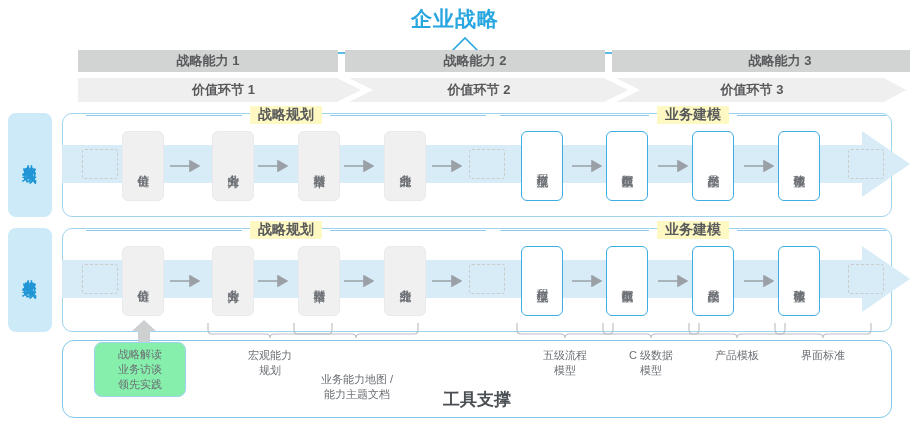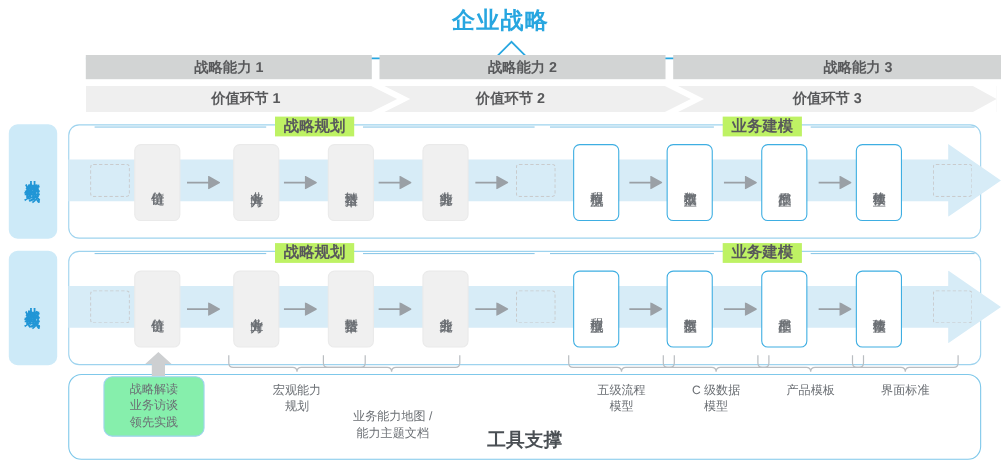--- a/index.html
+++ b/index.html
@@ -36,21 +36,21 @@
   .cap3 { left:612px; width:336px; }
 
   
   .chev-band { position:absolute; left:78px; top:78px; width:828px; height:24px; }
   .chev-label {
     position:absolute; top:78px; height:24px;
     display:flex; align-items:center; justify-content:center;
     font-size:13px; font-weight:bold; color:#58595b;
   }
   .vl1 { left:78px;  width:260px;padding-left:31px; }
-  .vl2 { left:334px; width:260px; }
+  .vl2 { left:349px; width:260px; }
   .vl3 { left:612px; width:280px; }
 
   
   .domain-tab {
     position:absolute; left:8px; width:44px;
     background:#cdeaf8; border-radius:8px;
     display:flex; align-items:center; justify-content:center;
   }
   .domain-tab .vtext {
     writing-mode: vertical-rl;
@@ -95,21 +95,21 @@
   .mini-arrow { position:absolute; width:30px; height:12px; z-index:2; }
 
   
   .sec-head {
     position:absolute; height:18px; z-index:5;
     display:flex; align-items:center; gap:8px;
   }
   .sec-head .rule { flex:1 1 auto; height:1px; background:#8fc9e8; }
   .sec-head .txt {
     font-size:14px; font-weight:bold; color:#58595b; white-space:nowrap;
-    background:#bef264; padding:0 8px;
+    background:#fef9c3; padding:0 8px;
   }
 
   
   .bracket { position:absolute; z-index:4; }
   .blabel {
     position:absolute; text-align:center; font-size:11px; line-height:15px;
     color:#6b6f74; z-index:4;
   }
   .blabel-box {
     position:absolute; border:1px solid #9ed3ee; border-radius:8px;

